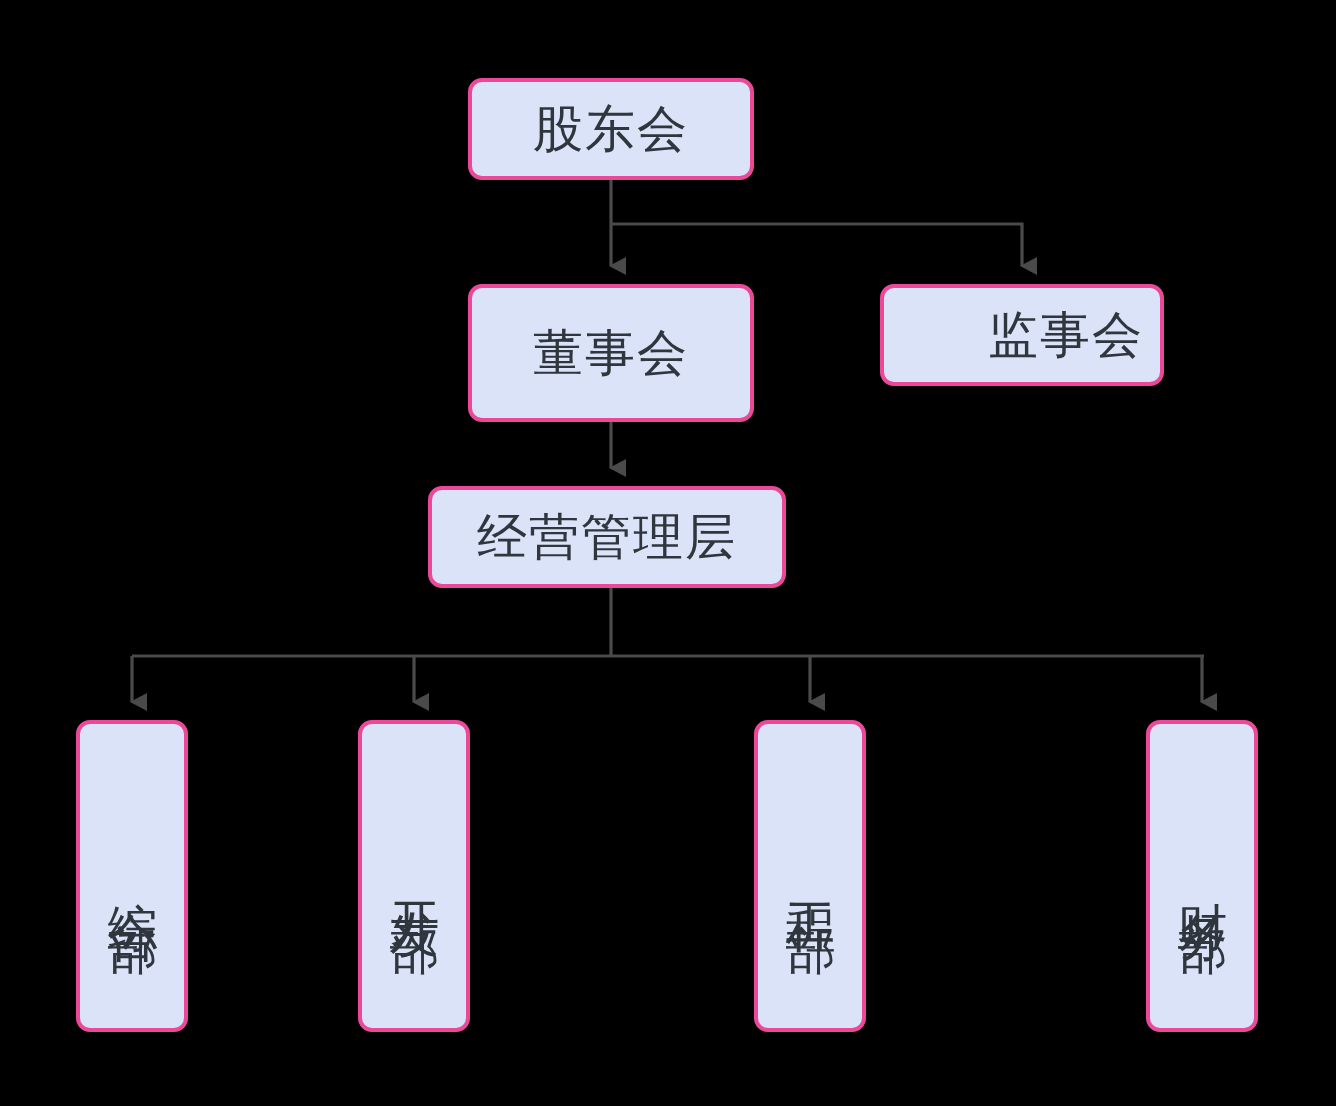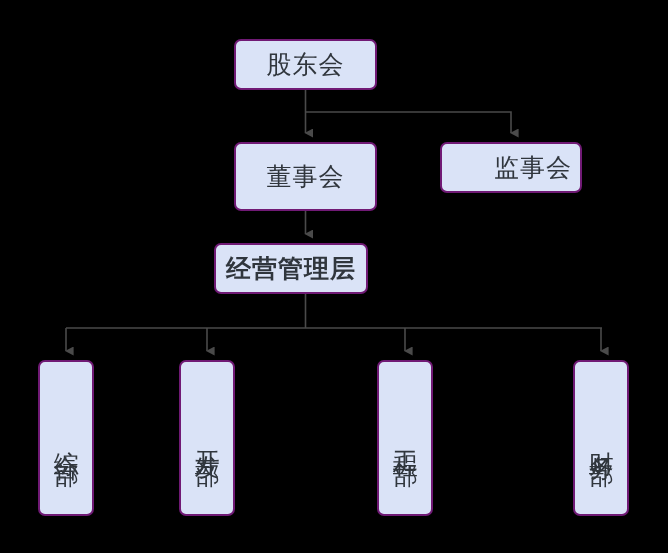--- a/index.html
+++ b/index.html
@@ -20,21 +20,21 @@
     left: 0;
     top: 0;
     width: 668px;
     height: 553px;
     pointer-events: none;
   }
   .node {
     position: absolute;
     box-sizing: border-box;
     background: #dae3f7;
-    border: 2px solid #701a75;
+    border: 2px solid #ec4899;
     border-radius: 7px;
     display: flex;
     align-items: center;
     justify-content: center;
     color: #30363d;
     z-index: 2;
   }
   .node-label {
     font-size: 25px;
     line-height: 1.18;
@@ -85,21 +85,21 @@
   </div>
 
   <div class="node" style="left:234px; top:142px; width:143px; height:69px;">
     <span class="node-label">董事会</span>
   </div>
 
   <div class="node" style="left:440px; top:142px; width:142px; height:51px;padding-left:44px;">
     <span class="node-label">监事会</span>
   </div>
 
-  <div class="node" style="left:214px; top:243px; width:154px; height:51px;font-weight:bold;">
+  <div class="node" style="left:214px; top:243px; width:179px; height:51px;">
     <span class="node-label">经营管理层</span>
   </div>
 
   <div class="node vertical" style="left:38px; top:360px; width:56px; height:156px;">
     <span class="node-label">综合部</span>
   </div>
 
   <div class="node vertical" style="left:179px; top:360px; width:56px; height:156px;">
     <span class="node-label">开发部</span>
   </div>

